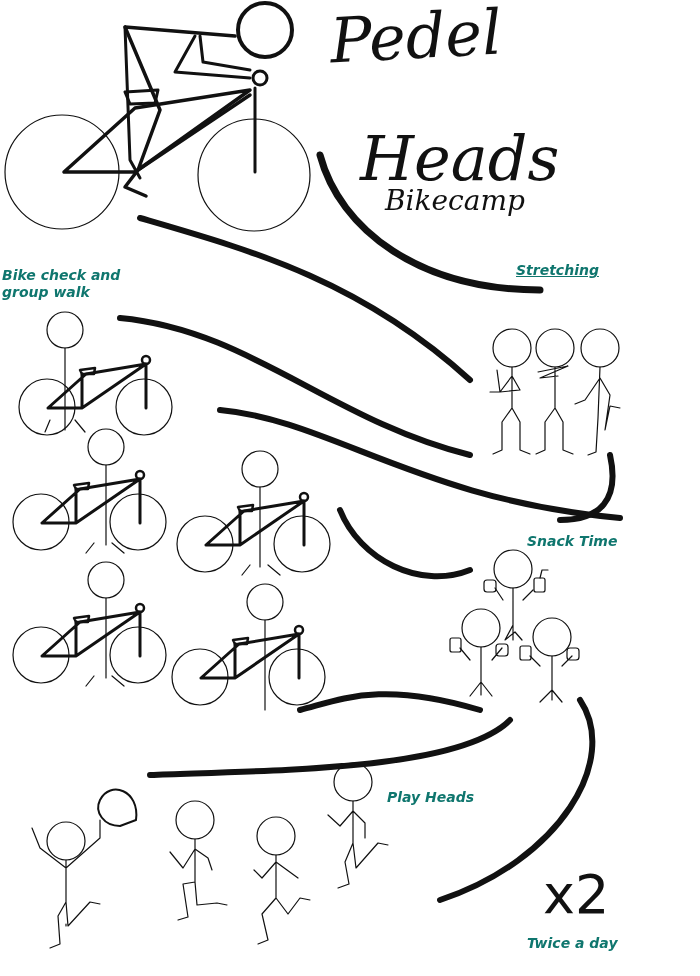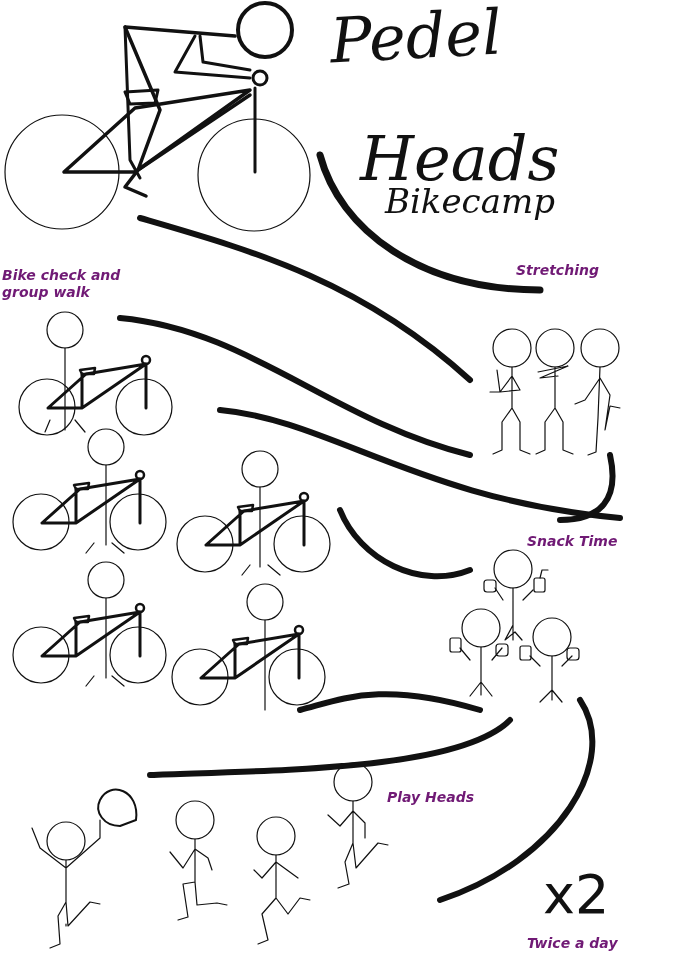--- a/index.html
+++ b/index.html
@@ -1,18 +1,18 @@
 <!DOCTYPE html>
 <html><head>
 <meta charset="utf-8">
 <style>
   html, body { margin: 0; padding: 0; background: #ffffff; }
   body { width: 700px; height: 976px; position: relative; overflow: hidden; font-family: "DejaVu Sans", sans-serif; }
   svg.canvas { position: absolute; left: 0; top: 0; }
-  .label { position: absolute; font-family: "DejaVu Sans", sans-serif; font-weight: bold; font-style: italic; color: #701a75; font-size: 14px; line-height: 17px; white-space: nowrap; }
+  .label { position: absolute; font-family: "DejaVu Sans", sans-serif; font-weight: bold; font-style: italic; color: #0f766e; font-size: 14px; line-height: 17px; white-space: nowrap; }
   .title { position: absolute; font-family: "DejaVu Serif", serif; font-style: italic; color: #111; }
   .big { position: absolute; font-family: "DejaVu Sans", sans-serif; color: #111; font-size: 54px; line-height: 54px; margin-left: 11px; }
 </style>
 </head>
 <body>
 
 <svg class="canvas" width="700" height="976" viewBox="0 0 700 976" fill="none" stroke="#111" stroke-linecap="round" stroke-linejoin="round">
 
   <g>
     <circle cx="62" cy="172" r="57" stroke-width="1.2"></circle>
@@ -121,24 +121,24 @@
     <path d="M195 839 L195 882 L183 884 L188 917 L178 920 M195 882 L197 905 L217 903 L227 905 M195 849 L183 868 L170 852 M195 849 L208 858 L212 870"></path>
     <circle cx="276" cy="836" r="19"></circle>
     <path d="M276 855 L276 898 L262 914 L268 940 L258 944 M276 898 L288 914 L300 898 L310 900 M276 862 L262 878 L254 870 M276 862 L298 878"></path>
     <circle cx="353" cy="782" r="19"></circle>
     <path d="M353 801 L353 843 L345 862 L349 884 L338 888 M353 843 L356 868 L378 843 L388 845 M353 811 L340 826 L328 815 M353 811 L365 823 L365 838"></path>
   </g>
 </svg>
 
 <div class="title" style="left:330px; top:6px; font-size:62px; line-height:62px; transform:rotate(-3deg);">Pedel</div>
 <div class="title" style="left:360px; top:92px; font-size:62px; line-height:62px;margin-top:36px;">Heads</div>
-<div class="title" style="left:385px; top:186px; font-size:34px; line-height:30px;">Bikecamp</div>
+<div class="title" style="left:385px; top:186px; font-size:28px; line-height:30px;">Bikecamp</div>
 
 <div class="label" style="left:2px; top:267px;">
   <div>Bike check and</div>
   <div>group walk</div>
 </div>
-<div class="label" style="left:516px; top:262px;">Stretching</div>
+<div class="label" style="left:516px; top:262px;text-decoration:underline;">Stretching</div>
 <div class="label" style="left:527px; top:533px;">Snack Time</div>
 <div class="label" style="left:387px; top:789px;">Play Heads</div>
 
 <div class="big" style="left:532px; top:868px;">x2</div>
 <div class="label" style="left:527px; top:935px;text-align:right;">Twice a day</div>
 
 </body></html>

